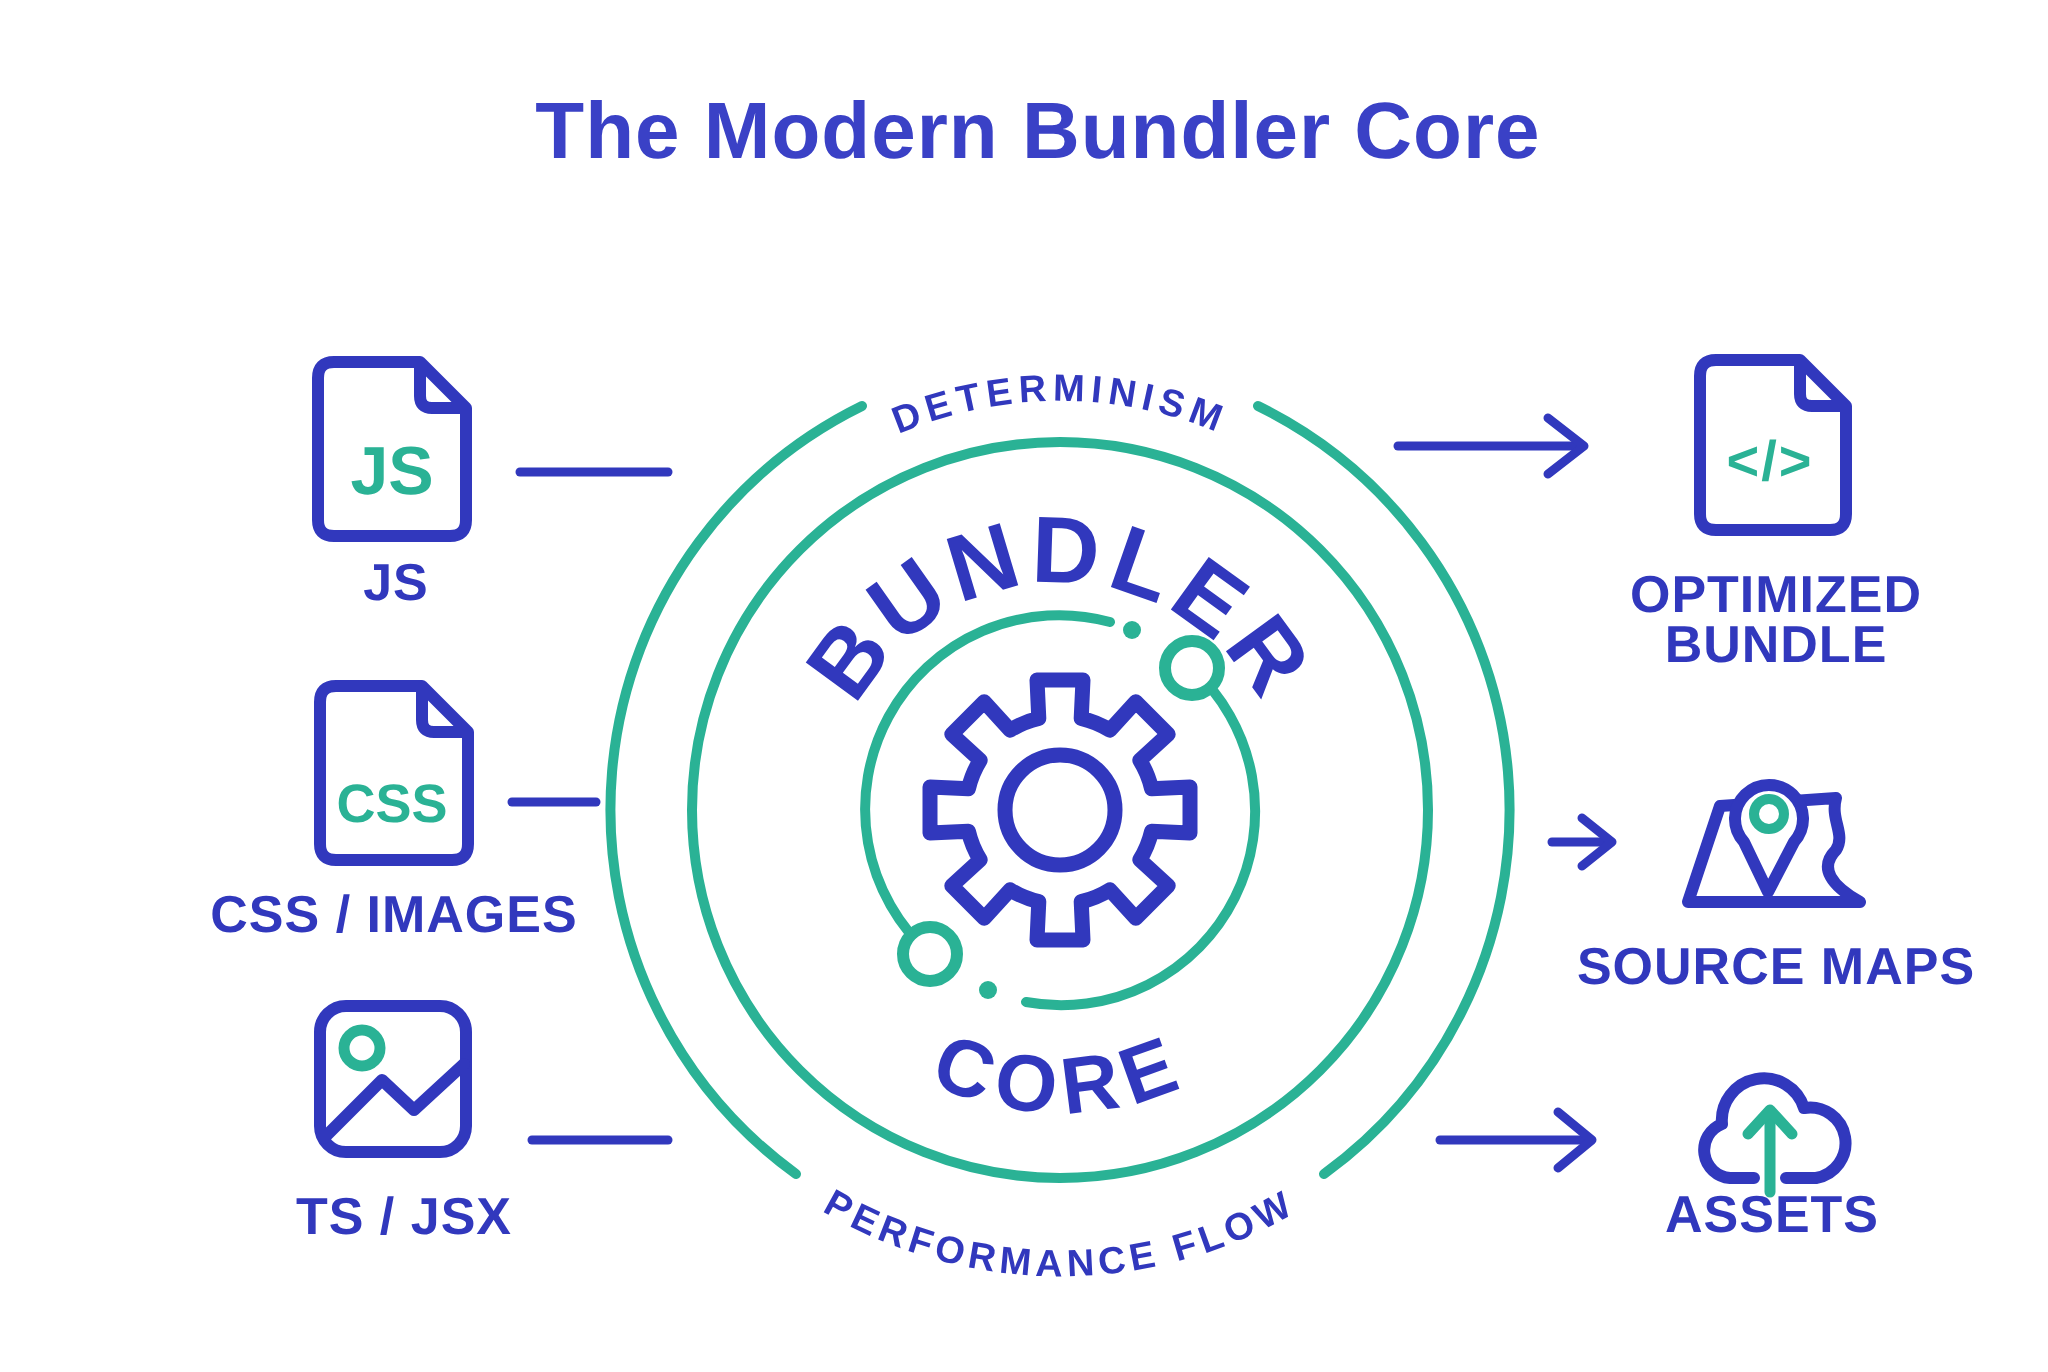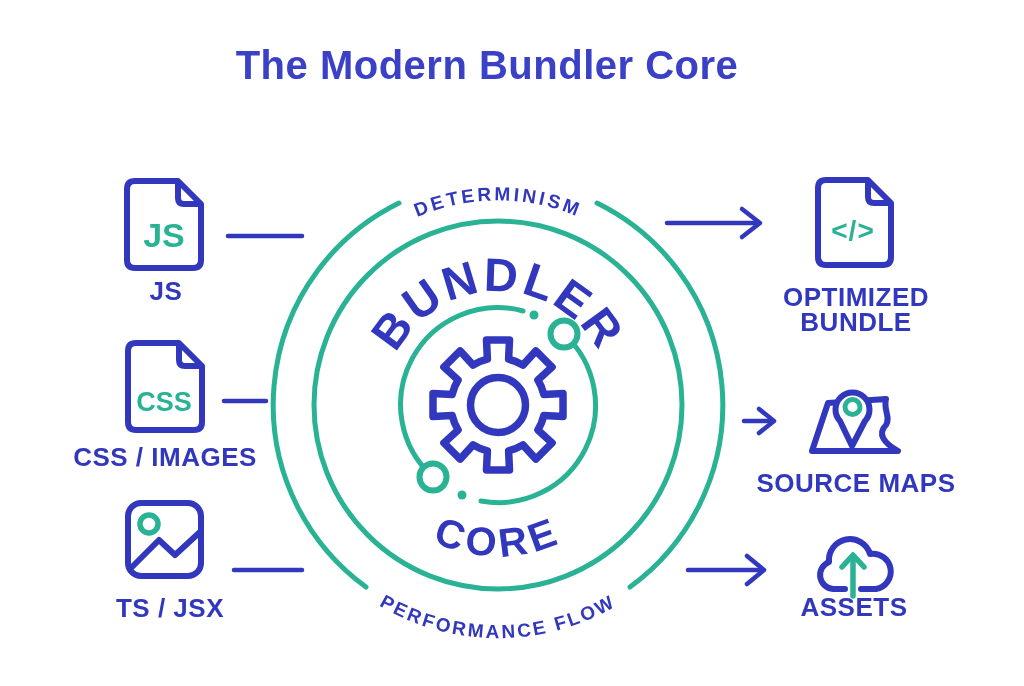--- a/index.html
+++ b/index.html
@@ -1,17 +1,17 @@
 <!DOCTYPE html>
 <html><head>
 <meta charset="utf-8">
 <style>
   html,body{margin:0;padding:0;background:#fff;}
   .stage{position:relative;width:972px;height:686px;background:#ffffff;overflow:hidden;
-         font-family:"Liberation Sans", sans-serif;}
+         font-family:"Liberation Sans", sans-serif;margin-left:32px;}
   svg{position:absolute;left:0;top:0;}
   svg text{font-family:"Liberation Sans", sans-serif;}
 </style>
 </head>
 <body>
 
 <div class="stage">
 <svg width="1024" height="686" viewBox="0 0 1024 686">
   <defs>
     <path id="tp-det" d="M 321,303 A 204,204 0 0 1 675,303"></path>

